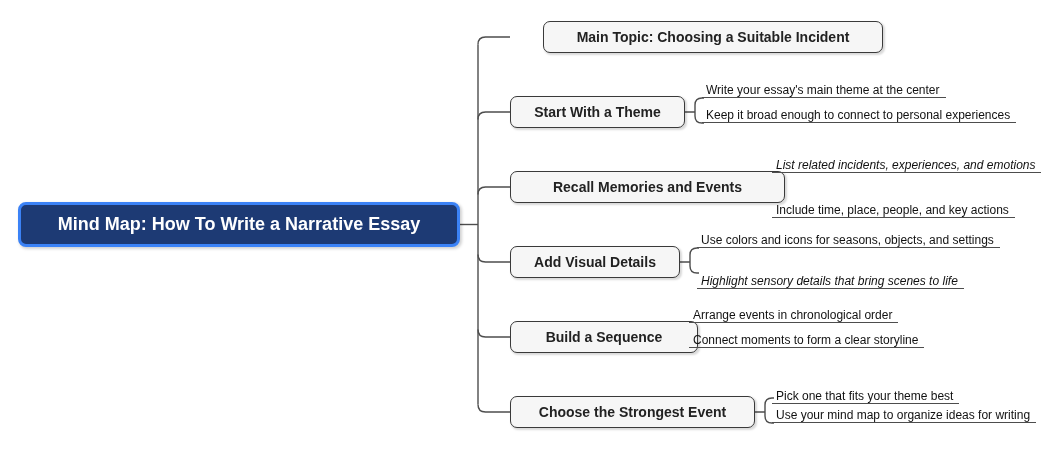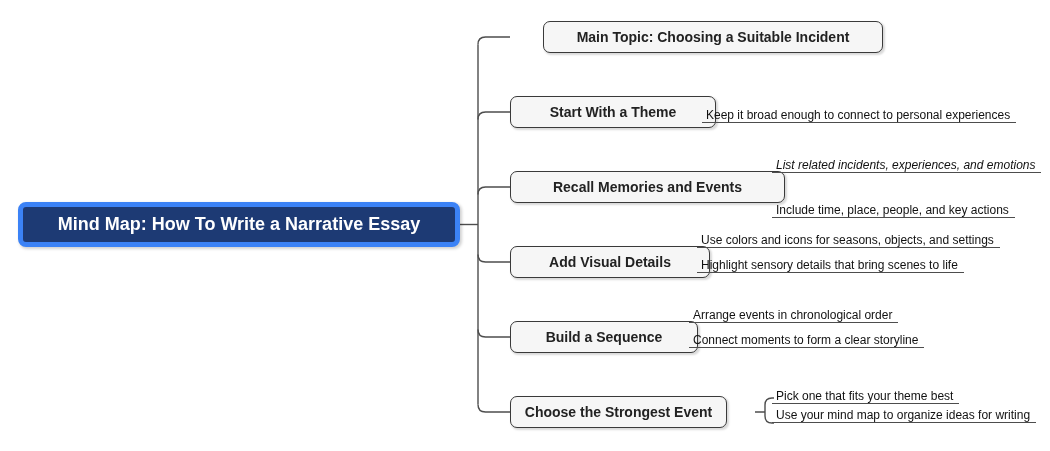--- a/index.html
+++ b/index.html
@@ -33,21 +33,21 @@
     stroke: var(--line);
     stroke-width: 1.4;
   }
   .root-node {
     position: absolute;
     display: flex;
     align-items: center;
     justify-content: center;
     background: var(--root-fill);
     color: var(--root-text);
-    border: 5px solid #3b82f6;
+    border: 3px solid #3b82f6;
     border-radius: 8px;
     font-size: 18px;
     font-weight: bold;
     white-space: nowrap;
     box-shadow: 1.5px 1.5px 3px rgba(0,0,0,0.18);
     cursor: default;
   }
   .branch-node {
     position: absolute;
     height: 32px;
@@ -97,32 +97,33 @@
     <path d="M 755 187 H 765 M 765 187 V 180 Q 765 173 772 173 H 774 M 765 187 V 191 Q 765 198 772 198 H 774"></path>
     <path d="M 680 262 H 690 M 690 262 V 255 Q 690 248 697 248 H 699 M 690 262 V 266 Q 690 273 697 273 H 699"></path>
     <path d="M 672 337 H 682 M 682 337 V 330 Q 682 323 689 323 H 691 M 682 337 V 341 Q 682 348 689 348 H 691"></path>
     <path d="M 755 412 H 765 M 765 412 V 405 Q 765 398 772 398 H 774 M 765 412 V 416 Q 765 423 772 423 H 774"></path>
   </svg>
 
   <div class="root-node" style="left:18px; top:202px; width:442px; height:45px;">Mind Map: How To Write a Narrative Essay</div>
 
   <div class="branch-node" style="left:510px; top:21px; width:340px;margin-left:33px;">Main Topic: Choosing a Suitable Incident</div>
 
-  <div class="branch-node" style="left:510px; top:96px; width:206px;">Start With a Theme</div>
+  <div class="branch-node" style="left:510px; top:96px; width:175px;">Start With a Theme</div>
+  <div class="leaf-node" style="left:702px; top:82px;">Write your essay's main theme at the center</div>
   <div class="leaf-node" style="left:702px; top:107px;">Keep it broad enough to connect to personal experiences</div>
 
   <div class="branch-node" style="left:510px; top:171px; width:275px;">Recall Memories and Events</div>
   <div class="leaf-node" style="left:772px; top:157px;font-style:italic;">List related incidents, experiences, and emotions</div>
   <div class="leaf-node" style="left:772px; top:182px;margin-top:20px;">Include time, place, people, and key actions</div>
 
-  <div class="branch-node" style="left:510px; top:246px; width:200px;">Add Visual Details</div>
+  <div class="branch-node" style="left:510px; top:246px; width:170px;">Add Visual Details</div>
   <div class="leaf-node" style="left:697px; top:232px;">Use colors and icons for seasons, objects, and settings</div>
-  <div class="leaf-node" style="left:697px; top:257px;">Highlight sensory details that bring scenes to life</div>
+  <div class="leaf-node" style="left:697px; top:273px;font-style:italic;">Highlight sensory details that bring scenes to life</div>
 
   <div class="branch-node" style="left:510px; top:321px; width:188px;">Build a Sequence</div>
   <div class="leaf-node" style="left:689px; top:307px;">Arrange events in chronological order</div>
   <div class="leaf-node" style="left:689px; top:332px;">Connect moments to form a clear storyline</div>
 
-  <div class="branch-node" style="left:510px; top:396px; width:217px;">Choose the Strongest Event</div>
+  <div class="branch-node" style="left:510px; top:396px; width:245px;">Choose the Strongest Event</div>
   <div class="leaf-node" style="left:772px; top:382px;margin-top:6px;">Pick one that fits your theme best</div>
   <div class="leaf-node" style="left:772px; top:407px;">Use your mind map to organize ideas for writing</div>
 
 </div>
 
 </body></html>

